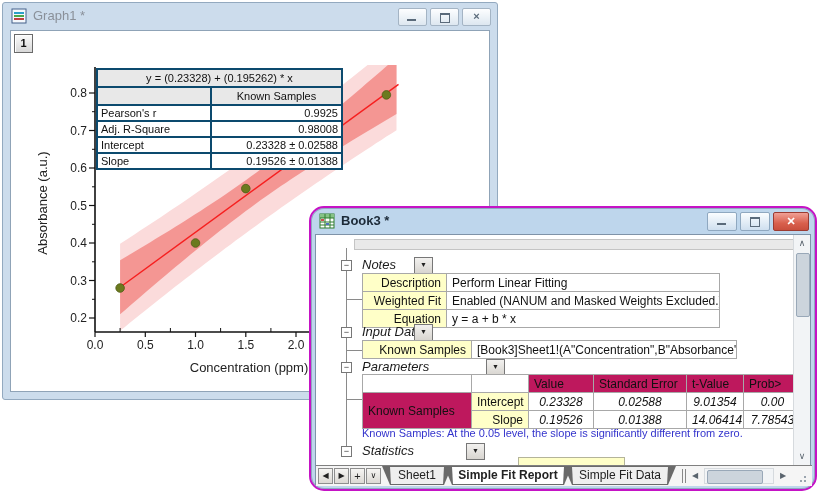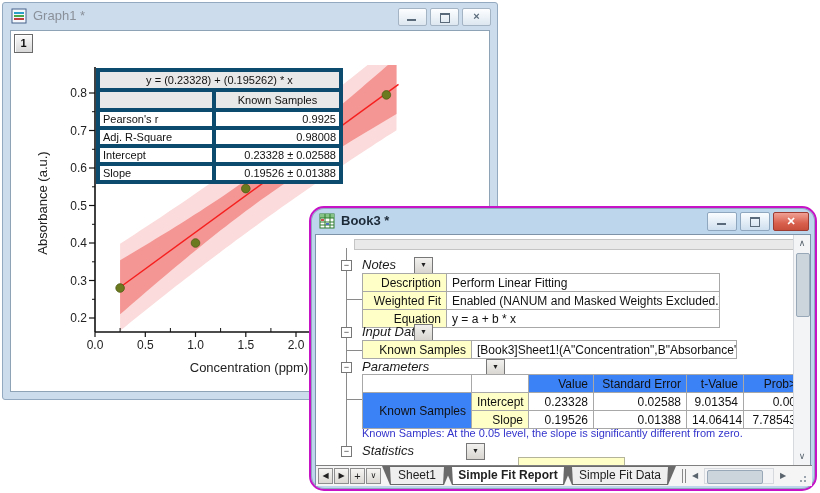--- a/index.html
+++ b/index.html
@@ -20,21 +20,21 @@
              border:1px solid #93a9bf;border-radius:3px;z-index:1;}
   #graph-win .win-title{color:#8a9099;}
   #graph-content{position:absolute;left:7px;top:27px;right:7px;bottom:7px;background:#fff;border:1px solid #8fa3b7;}
   #layer1{position:absolute;left:3px;top:3px;width:17px;height:17px;background:linear-gradient(#fbfbfb,#d8d8d8);
           border:1px solid #6a6a6a;box-shadow:inset 1px 1px 0 #fff;font-size:11px;font-weight:bold;
           text-align:center;line-height:16px;color:#111;}
   #plot{position:absolute;left:0;top:0;width:478px;height:360px;}
   
   #fit-table{position:absolute;left:85px;top:37px;width:247px;border-collapse:collapse;background:#fff;
              font-size:11px;color:#111;border:1px solid #222;}
-  #fit-table td{border:4px solid #0c4a6e;padding:0 3px;height:14px;}
+  #fit-table td{border:2px solid #0c4a6e;padding:0 3px;height:14px;}
   #fit-table .hdr{background:#e8e8e8;text-align:center;height:16px;}
   #fit-table .lbl{text-align:left;width:106px;margin-top:42px;}
   #fit-table .val{text-align:right;}
   
   #book3{position:absolute;left:309px;top:206px;width:504px;height:281px;border:2px solid #c513c5;
          border-radius:15px;background:#bed6ec;box-shadow:inset 0 0 0 1px #8fa8c2;z-index:5;}
   #book3 .win-title{color:#1c2a38;font-weight:bold;}
   #book3 .btn-row{top:4px;}
   .wbtn2{width:28px;height:17px;border:1px solid #8fa8c0;border-radius:2px;
          background:linear-gradient(#fafdff,#cfdfef);position:relative;}
@@ -47,22 +47,22 @@
   .trunk{position:absolute;left:30px;top:13px;width:1px;height:203px;background:#8a8a8a;}
   .stub{position:absolute;left:30px;width:16px;height:1px;background:#8a8a8a;}
   .secbox{position:absolute;left:25px;width:9px;height:9px;background:#fff;border:1px solid #777;
           font-size:9px;line-height:8px;text-align:center;color:#333;}
   .seclabel{position:absolute;left:46px;height:16px;font-style:italic;font-size:13px;color:#1a1a1a;}
   .ddbtn{position:absolute;width:17px;height:15px;background:linear-gradient(#f2f1ef,#d8d5d0);
          border:1px solid #777;font-size:7px;text-align:center;line-height:14px;color:#222;}
   table.rpt{border-collapse:collapse;position:absolute;table-layout:fixed;background:#fff;}
   table.rpt td{border:1px solid #a8a8a8;padding:0 5px;height:17px;overflow:hidden;white-space:nowrap;margin-left:32px;}
   td.ylbl{background:#ffffc8;text-align:right;}
-  td.yc{background:#3b82f6;text-align:right;}
-  td.num{text-align:right;}
+  td.yc{background:#be185d;text-align:left;}
+  td.num{text-align:center;font-style:italic;}
   #footnote{position:absolute;left:46px;top:192px;font-size:11px;color:#3333cc;white-space:nowrap;}
   #sliver{position:absolute;left:202px;top:222px;width:105px;height:7px;background:#ffffc8;border:1px solid #b4b49a;}
   
   #vscroll{position:absolute;right:0;top:0;width:17px;height:230px;background:#f2f4f6;border-left:1px solid #d6dade;box-sizing:border-box;}
   .sarrow{position:absolute;left:0;width:16px;height:16px;text-align:center;font-size:9px;line-height:16px;color:#5a646e;}
   #vthumb{position:absolute;left:2px;top:18px;width:12px;height:62px;background:#ccd4dc;border:1px solid #99a8b8;border-radius:2px;}
   #tabbar{position:absolute;left:0;top:230px;width:496px;height:21px;background:#f5f5f5;border-top:1px solid #808080;box-sizing:border-box;}
   .navbtn{position:absolute;top:2px;width:15px;height:16px;background:linear-gradient(#f6f5f3,#dcd9d4);
           border:1px solid #8e8e8e;font-size:8px;text-align:center;line-height:14px;color:#222;box-sizing:border-box;}
   .tab{position:absolute;top:0px;height:19px;}

